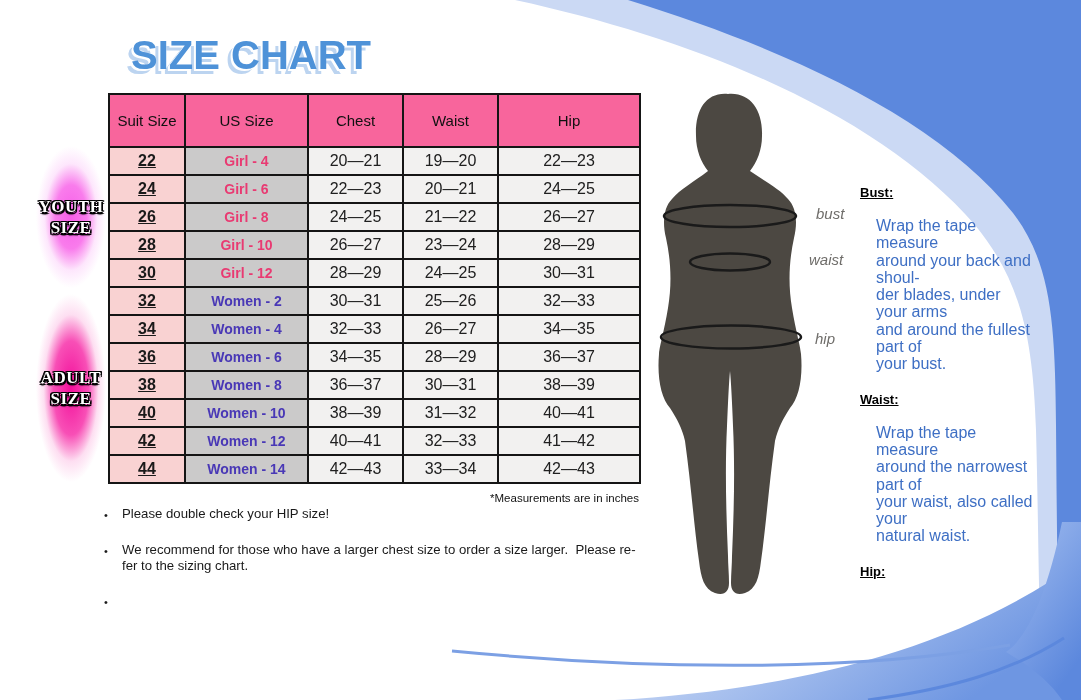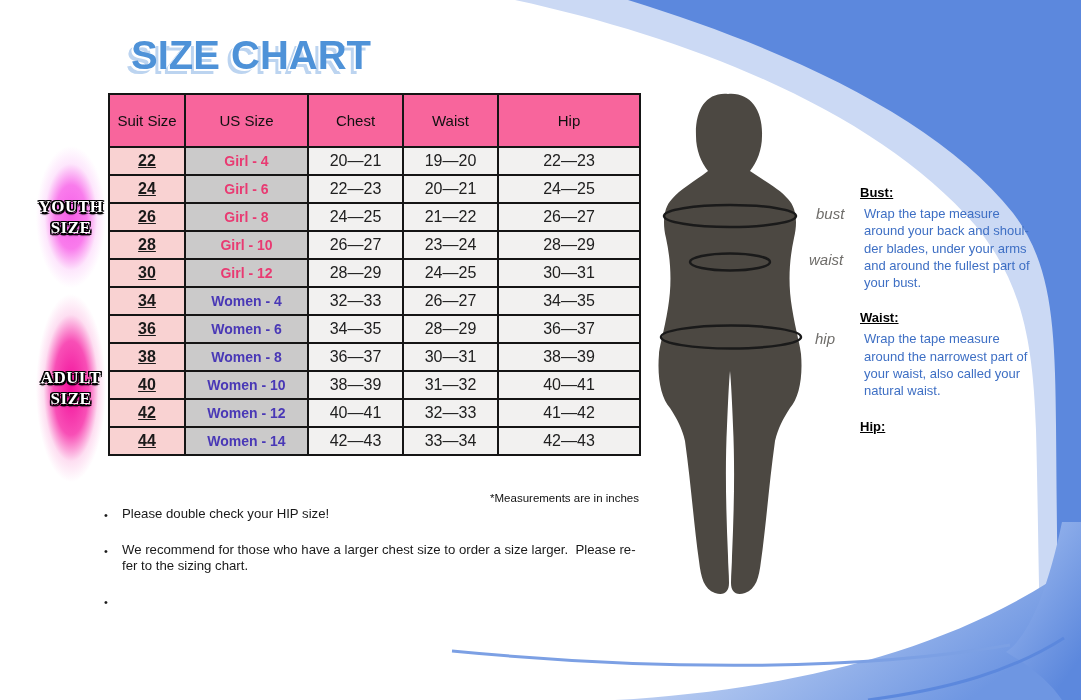--- a/index.html
+++ b/index.html
@@ -65,21 +65,21 @@
   .fig-label{position:absolute; font-style:italic; color:#6f6d6a; font-size:15px;}
   .fig-label.bust{left:816px; top:205px;}
   .fig-label.waist{left:809px; top:251px;}
   .fig-label.hip{left:815px; top:330px;}
 
   
   .guide{position:absolute; left:860px; top:184px; width:192px;}
   .guide-section{margin-bottom:18px;}
   .guide-heading{margin:0; font-size:13px; font-weight:bold; color:#000;
     text-decoration:underline; line-height:17px;}
-  .guide-body{margin:4px; font-size:13px; line-height:17.3px; color:#3E6FC4;
+  .guide-body{margin:16px; font-size:16px; line-height:17.3px; color:#3E6FC4;
     white-space:pre-wrap;}
 </style>
 </head>
 <body>
 
 <div class="page">
 
   <svg class="deco" viewBox="0 0 1081 700" aria-hidden="true">
     <defs>
       <linearGradient id="gradWedge" x1="0" y1="0" x2="1" y2="0.4">
@@ -160,20 +160,27 @@
       <td class="c-meas">26—27</td>
       <td class="c-meas">23—24</td>
       <td class="c-meas">28—29</td>
     </tr>
         <tr class="youth">
       <td class="c-suit">30</td>
       <td class="c-us">Girl - 12</td>
       <td class="c-meas">28—29</td>
       <td class="c-meas">24—25</td>
       <td class="c-meas">30—31</td>
+    </tr>
+        <tr class="adult">
+      <td class="c-suit">32</td>
+      <td class="c-us">Women - 2</td>
+      <td class="c-meas">30—31</td>
+      <td class="c-meas">25—26</td>
+      <td class="c-meas">32—33</td>
     </tr>
         <tr class="adult">
       <td class="c-suit">34</td>
       <td class="c-us">Women - 4</td>
       <td class="c-meas">32—33</td>
       <td class="c-meas">26—27</td>
       <td class="c-meas">34—35</td>
     </tr>
         <tr class="adult">
       <td class="c-suit">36</td>

